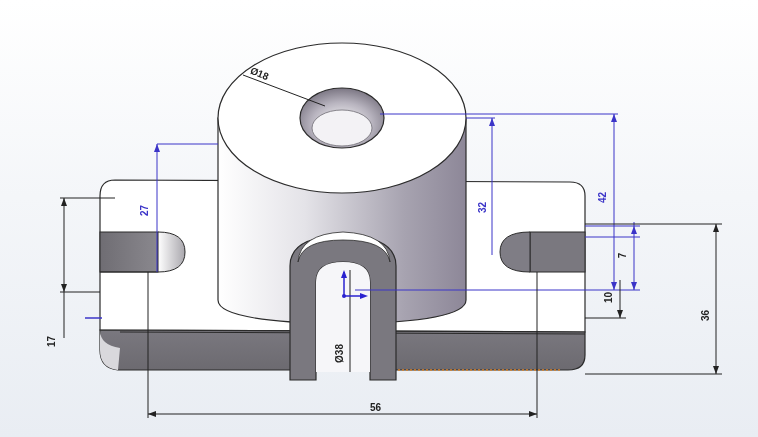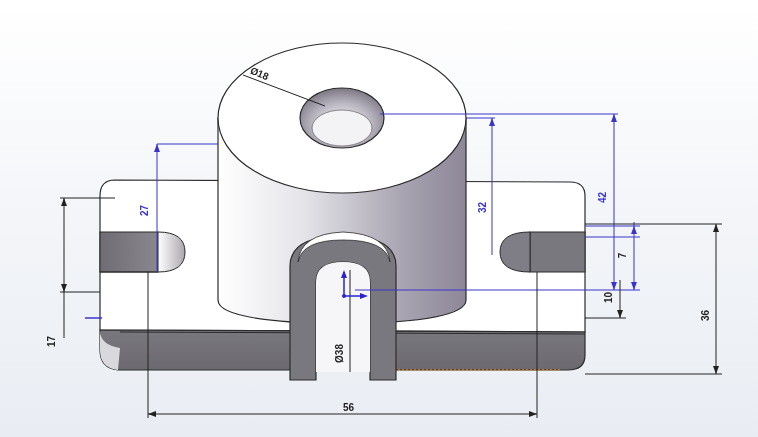--- a/index.html
+++ b/index.html
@@ -150,15 +150,15 @@
 </svg>
 
 <div style="position:absolute;left:250px;top:68px;transform:rotate(22deg);color:#222;" class="dim-text">Ø18</div>
 <div style="position:absolute;left:139px;top:205px;transform:rotate(-90deg);color:#3b34c8;" class="dim-text">27</div>
 <div style="position:absolute;left:477px;top:202px;transform:rotate(-90deg);color:#3b34c8;" class="dim-text">32</div>
 <div style="position:absolute;left:597px;top:192px;transform:rotate(-90deg);color:#3b34c8;" class="dim-text">42</div>
 <div style="position:absolute;left:620px;top:250px;transform:rotate(-90deg);color:#222;" class="dim-text">7</div>
 <div style="position:absolute;left:603px;top:292px;transform:rotate(-90deg);color:#222;" class="dim-text">10</div>
 <div style="position:absolute;left:46px;top:336px;transform:rotate(-90deg);color:#222;" class="dim-text">17</div>
 <div style="position:absolute;left:700px;top:310px;transform:rotate(-90deg);color:#222;" class="dim-text">36</div>
-<div style="position:absolute;left:343px;top:402px;color:#222;" class="dim-text">56</div>
+<div style="position:absolute;left:370px;top:402px;color:#222;" class="dim-text">56</div>
 <div style="position:absolute;left:330px;top:348px;transform:rotate(-90deg);color:#222;" class="dim-text">Ø38</div>
 </div>
 
 </body></html>

